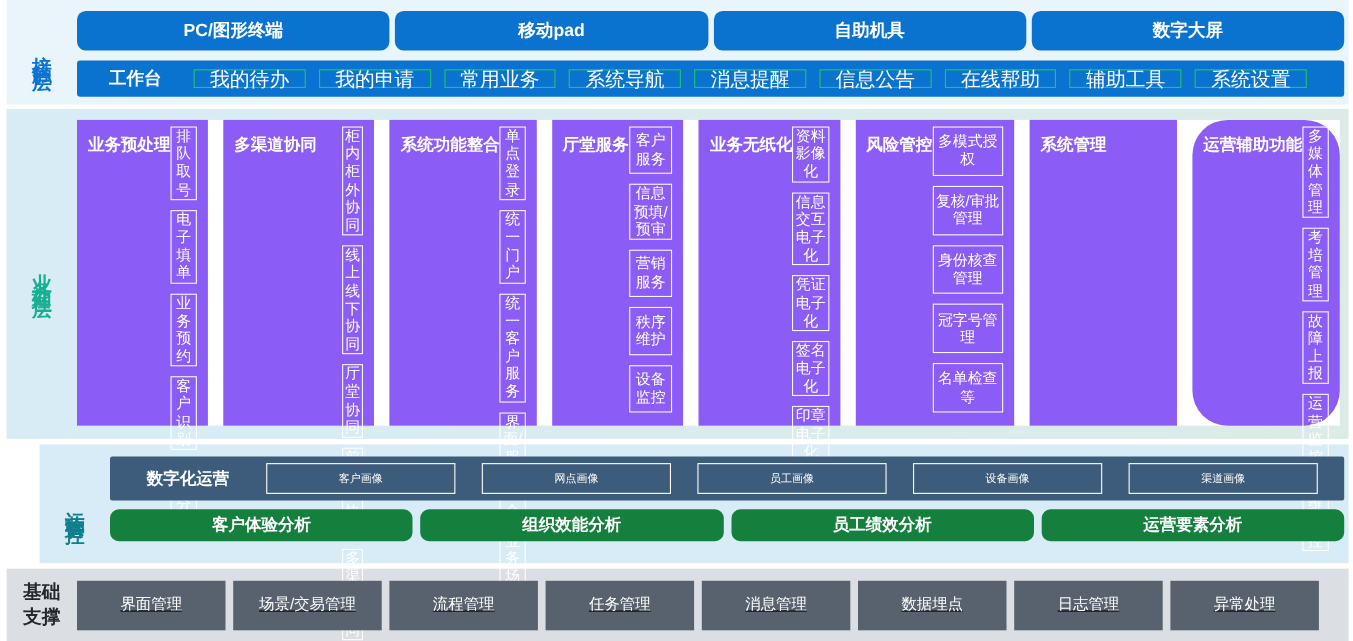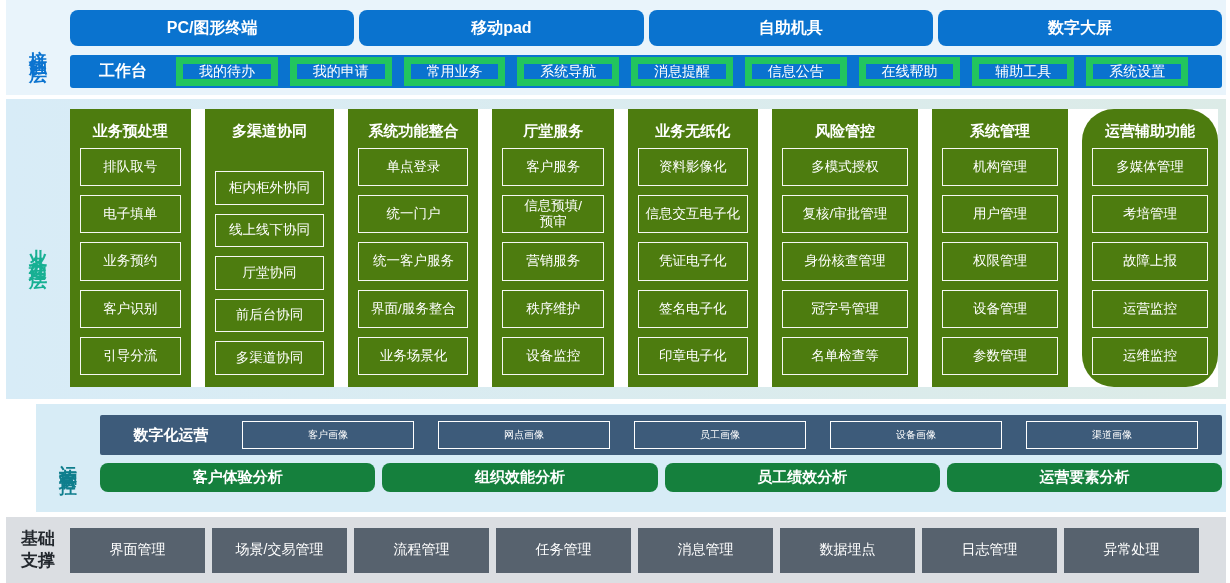--- a/index.html
+++ b/index.html
@@ -15,44 +15,44 @@
   .c-teal{color:#0f7e8d;letter-spacing:4px;}
 
   
   .s1{height:95px;background:#e9f4fb;}
   .s1 .content{flex:1;padding-right:4px;}
   .devices{display:flex;gap:5px;margin-top:10px;height:36px;}
   .device-box{flex:1;background:#0a73cf;border-radius:8px;color:#fff;font-weight:700;font-size:16px;display:flex;align-items:center;justify-content:center;}
   .wb-bar{margin-top:9px;height:33px;background:#0a73cf;border-radius:3px;display:flex;align-items:center;color:#fff;padding-right:34px;}
   .wb-label{width:106px;flex:0 0 106px;text-align:center;font-weight:700;font-size:16px;}
   .wb-items{flex:1;display:flex;gap:12px;}
-  .wb-item{flex:1;height:29px;border:7px solid #22c55e;display:flex;align-items:center;justify-content:center;font-size:14px;white-space:nowrap;}
+  .wb-item{flex:1;height:17px;border:1px solid #22c55e;display:flex;align-items:center;justify-content:center;font-size:18px;white-space:nowrap;}
 
   
   .s2{height:300px;margin-top:4px;background:linear-gradient(90deg,#d8ecf7 0%,#dcebe7 100%);}
   .col-wrap{flex:1;margin:10px 8px 12px 0;background:#ffffff;display:flex;gap:14px;}
-  .g-col{background:#4d7c0f;color:#fff;display:flex;flex-direction:column;padding:6px 10px 12px;flex-basis:0;}
+  .g-col{background:#8b5cf6;color:#fff;display:flex;flex-direction:row;padding:6px 10px 12px;flex-basis:0;}
   .col-title{height:33px;display:flex;align-items:center;justify-content:center;font-weight:700;font-size:15px;white-space:nowrap;}
   .col-items{flex:1;display:flex;flex-direction:column;gap:9px;}
   .col-item{flex:1;border:1px solid rgba(255,255,255,.95);display:flex;align-items:center;justify-content:center;font-size:13.5px;text-align:center;white-space:pre-line;line-height:1.2;padding:0 2px;}
 
   
   .s3{height:108px;margin-top:5px;background:#d7ecf6;margin-left:36px;}
   .s3 .content{flex:1;padding-right:4px;}
   .ops-bar{margin-top:11px;height:40px;background:#3d5b7a;border-radius:2px;display:flex;align-items:center;color:#fff;padding-right:24px;}
   .ops-label{width:142px;flex:0 0 142px;text-align:center;font-weight:700;font-size:15px;}
   .ops-items{flex:1;display:flex;gap:24px;}
   .ops-item{flex:1;height:28px;border:1px solid #fff;display:flex;align-items:center;justify-content:center;font-size:10px;white-space:nowrap;}
   .analysis{margin-top:8px;display:flex;gap:7px;}
   .analysis-box{flex:1;height:29px;background:#15803d;border-radius:8px;color:#fff;font-weight:700;font-size:15px;display:flex;align-items:center;justify-content:center;}
 
   
   .s4{height:66px;margin-top:5px;background:#dbdee2;align-items:center;}
   .f-label{width:64px;flex:0 0 64px;text-align:center;font-weight:700;font-size:17px;color:#23282e;line-height:1.3;}
-  .fd-items{flex:1;display:flex;gap:7px;padding-right:27px;}
+  .fd-items{flex:1;display:flex;gap:7px;padding-right:27px;text-decoration:underline;}
   .fd-item{flex:1;height:45px;background:#57626e;color:#fff;font-size:14px;display:flex;align-items:center;justify-content:center;white-space:nowrap;}
 </style>
 </head>
 <body>
 
 <div class="page">
 
   <section class="s1">
     <div class="label-col">
       <span class="v-text c-blue">接触层</span>
@@ -142,27 +142,20 @@
           <div class="col-items">
             <div class="col-item">多模式授权</div>
             <div class="col-item">复核/审批管理</div>
             <div class="col-item">身份核查管理</div>
             <div class="col-item">冠字号管理</div>
             <div class="col-item">名单检查等</div>
           </div>
         </div>
         <div class="g-col" style="flex-grow: 135;">
           <div class="col-title">系统管理</div>
-          <div class="col-items">
-            <div class="col-item">机构管理</div>
-            <div class="col-item">用户管理</div>
-            <div class="col-item">权限管理</div>
-            <div class="col-item">设备管理</div>
-            <div class="col-item">参数管理</div>
-          </div>
         </div>
         <div class="g-col" style="flex-grow: 135; border-radius: 32px;">
           <div class="col-title">运营辅助功能</div>
           <div class="col-items">
             <div class="col-item">多媒体管理</div>
             <div class="col-item">考培管理</div>
             <div class="col-item">故障上报</div>
             <div class="col-item">运营监控</div>
             <div class="col-item">运维监控</div>
           </div>

